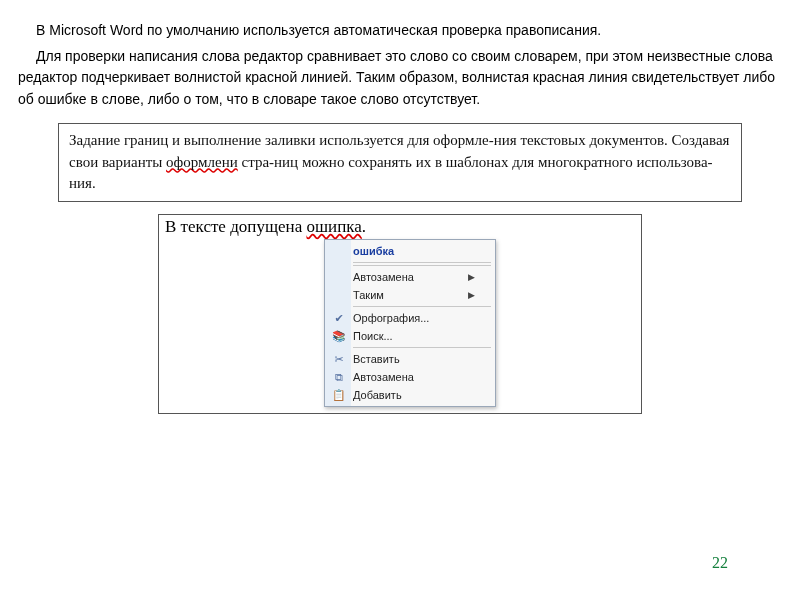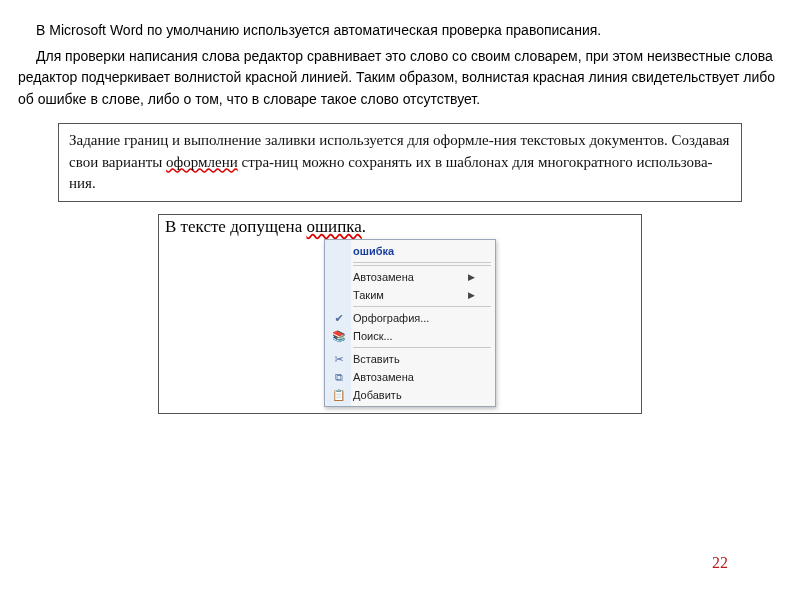--- a/index.html
+++ b/index.html
@@ -91,21 +91,21 @@
     height: 1px;
     margin: 2px 4px 2px 28px;
     background: #c8c8c8;
   }
   .pagenum {
     position: absolute;
     right: 72px;
     bottom: 28px;
     font-family: "Times New Roman", Times, serif;
     font-size: 16px;
-    color: #b91c1c;
+    color: #15803d;
   }
 </style>
 </head>
 <body>
 
 <div class="page">
   <div class="para indent">В Microsoft Word по умолчанию используется автоматическая проверка правописания.</div>
   <div class="para indent">Для проверки написания слова редактор сравнивает это слово со своим словарем, при этом неизвестные слова редактор подчеркивает волнистой красной линией. Таким образом, волнистая красная линия  свидетельствует либо об ошибке в слове, либо о том, что в словаре такое слово отсутствует.</div>
 
   <div class="box1">

